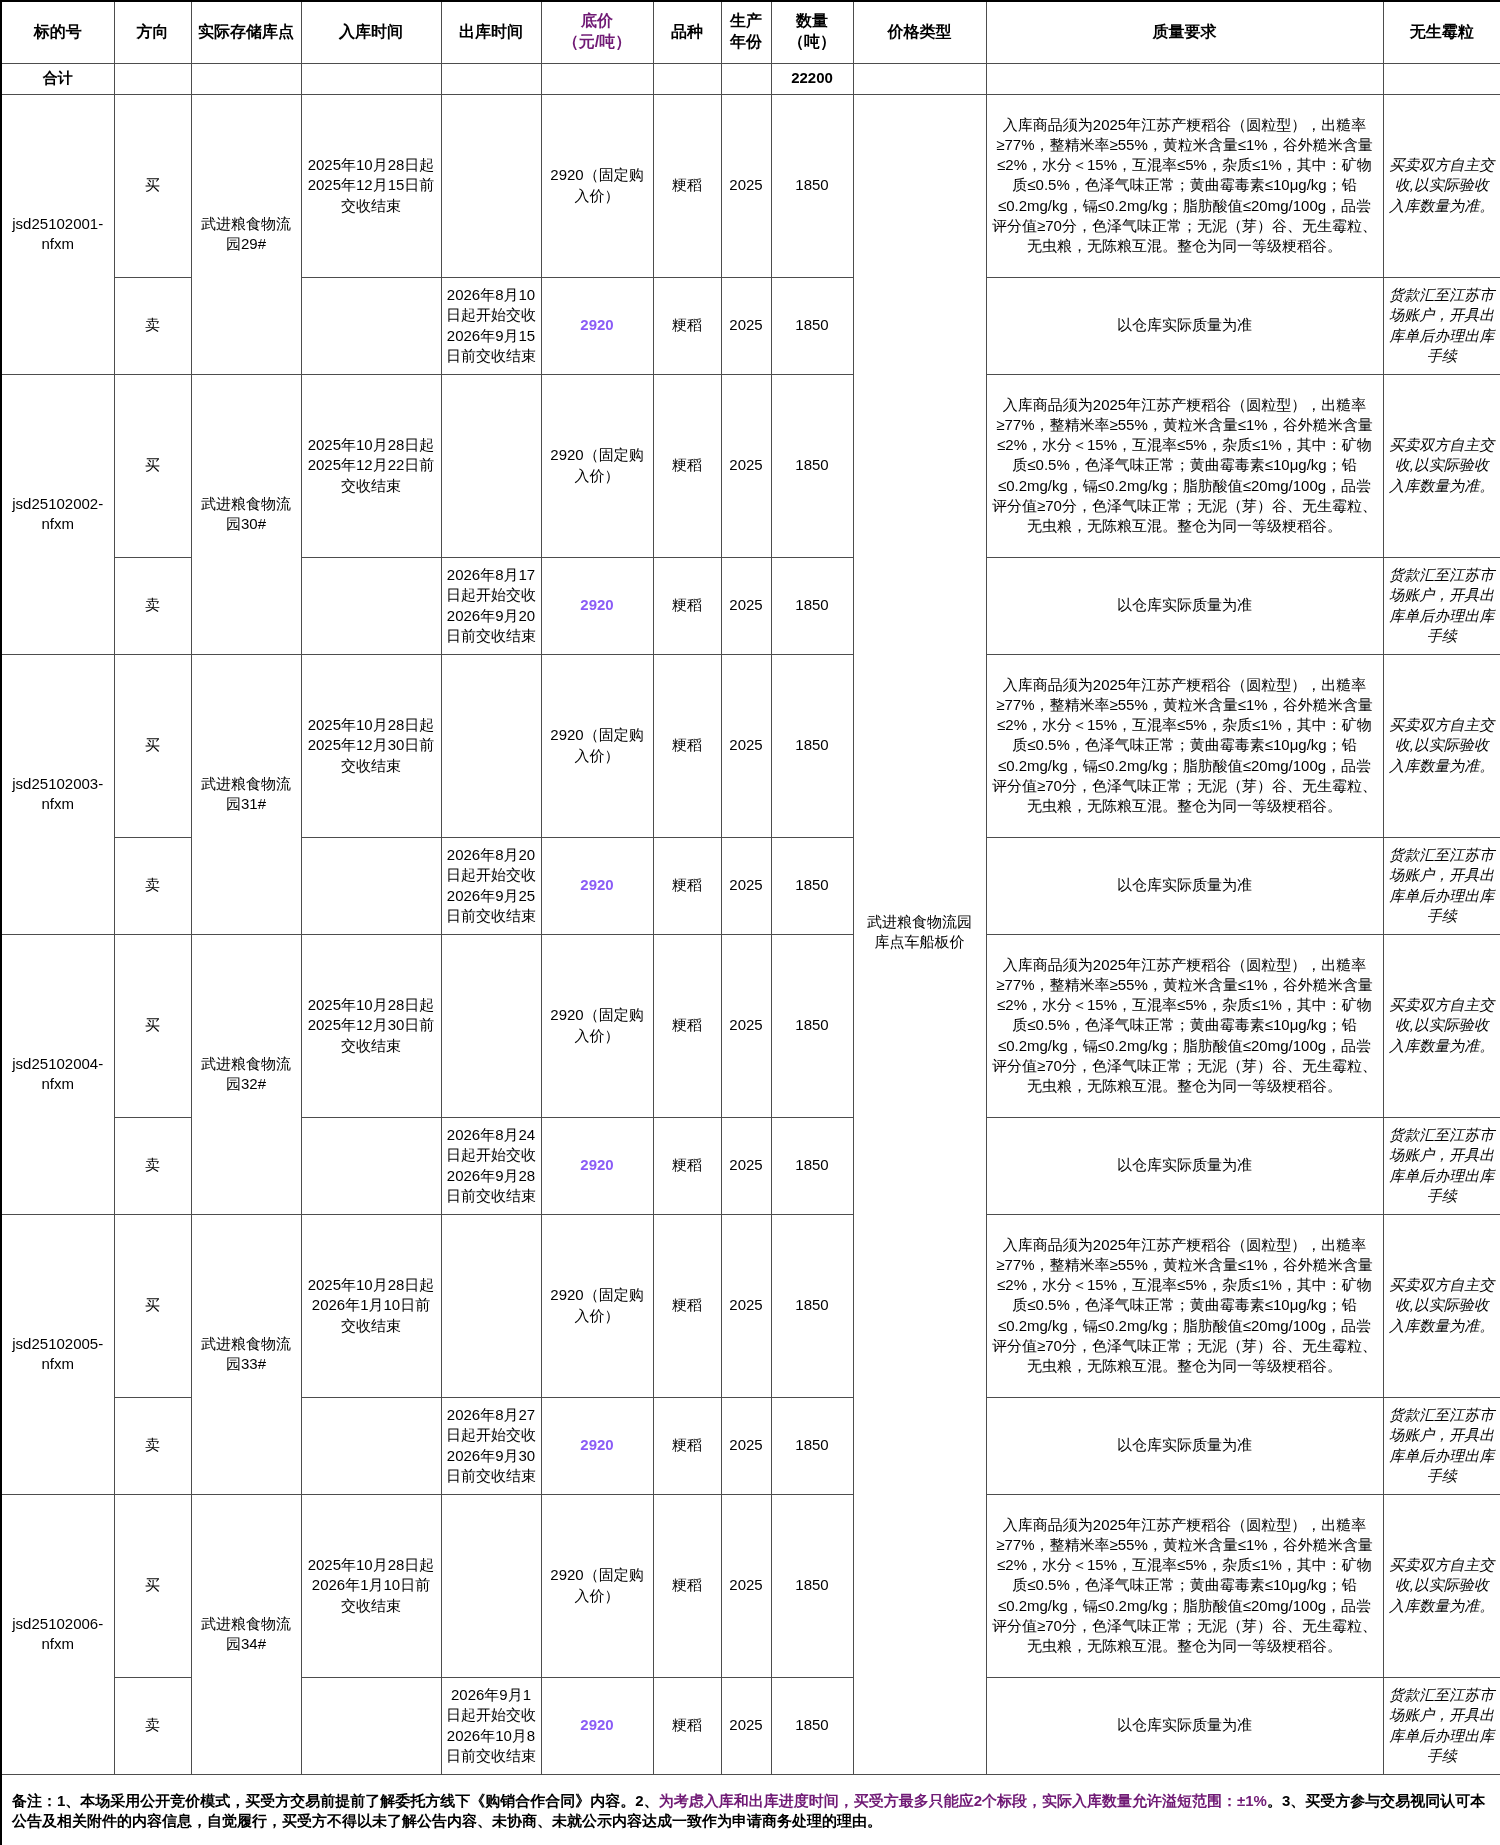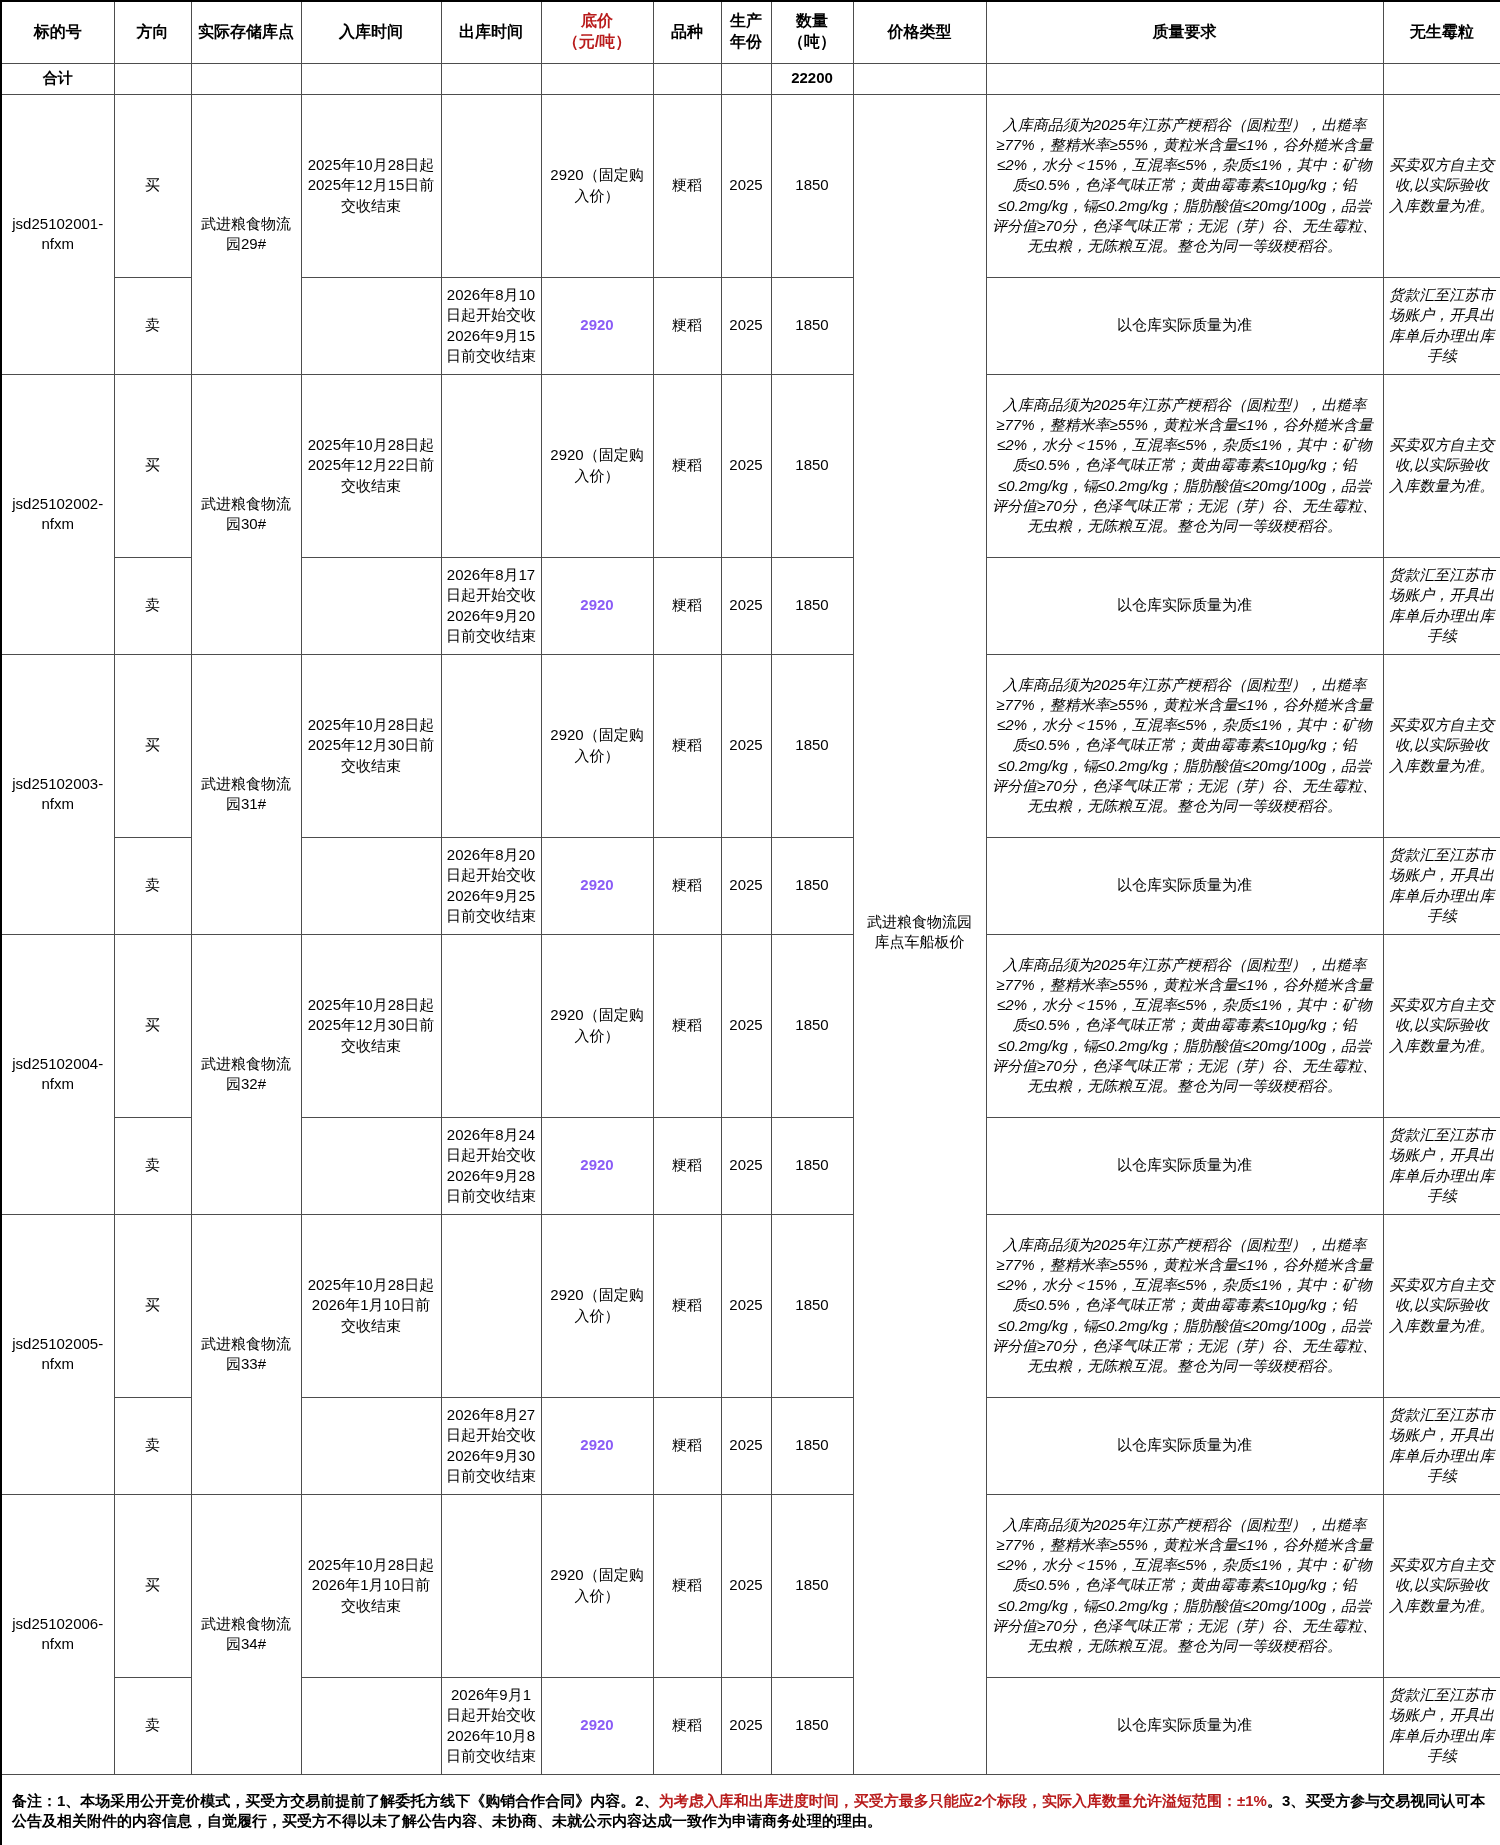--- a/index.html
+++ b/index.html
@@ -16,24 +16,24 @@
     white-space:pre-line;
     overflow:hidden;
     word-break:break-word;
   }
   .grid th { font-weight:bold; font-size:16px; line-height:1.3; }
   tr.header-row { height:62px; }
   tr.total-row { height:31px;padding-left:8px; }
   tr.buy-row   { height:183px; }
   tr.sell-row  { height:97px; }
   tr.notes-row { height:74px; }
-  .red  { color:#b91c1c; }
+  .red  { color:#701a75; }
   .bold { font-weight:bold; }
   .bid-cell { font-size:15px; }
-  .quality-buy { font-size:14.5px; line-height:1.45; padding:4px 9px; text-align:center;font-style:italic; }
+  .quality-buy { font-size:14.5px; line-height:1.45; padding:4px 9px; text-align:center; }
   .payment-cell { padding:2px 6px;font-style:italic; }
   .sell-price { color:#8b5cf6; font-weight:bold; font-size:16px; }
   .price-type-cell { font-size:15px;font-family:Liberation Mono, monospace; }
   .notes-cell {
     text-align:left !important;
     font-weight:bold;
     font-size:15.5px;
     line-height:1.85;
     padding:4px 10px !important;
     white-space:normal !important;

